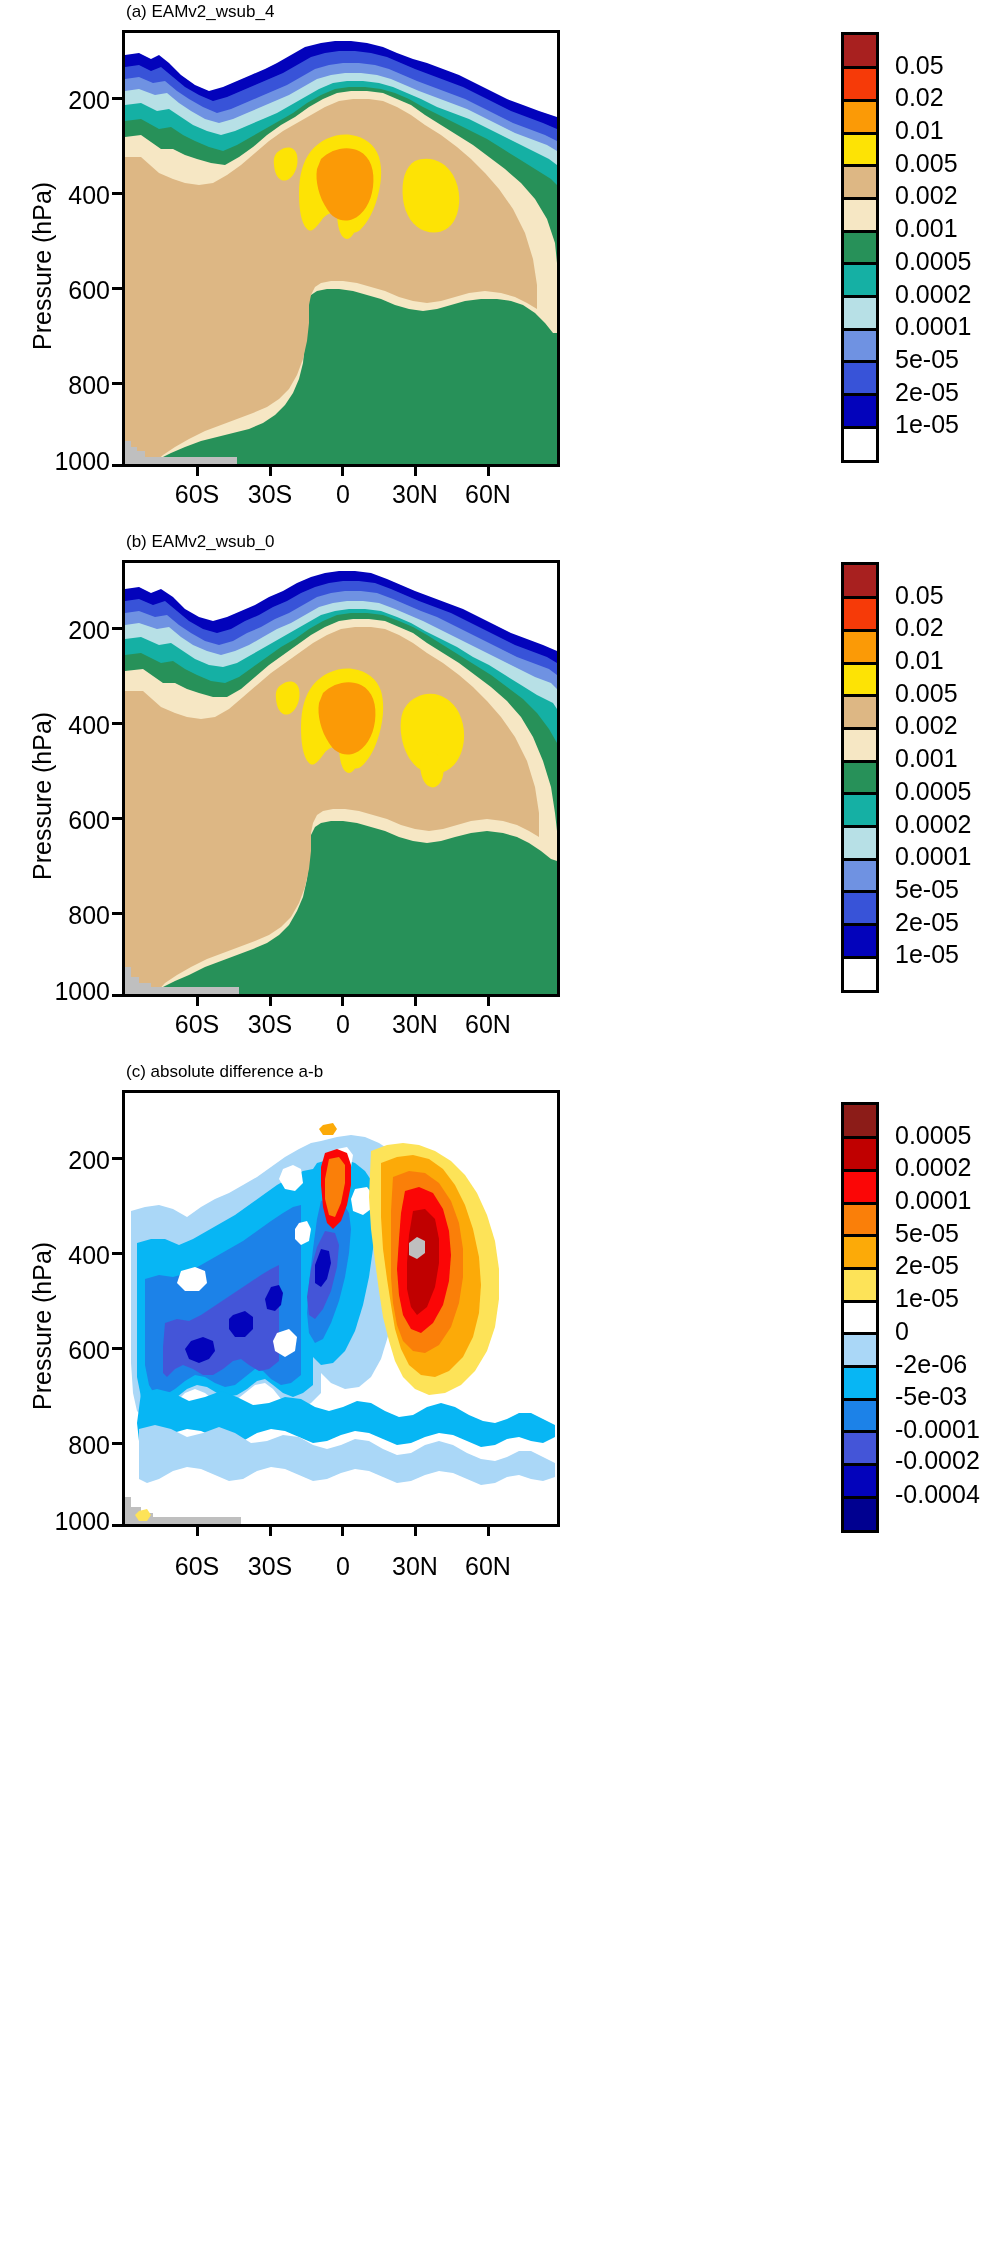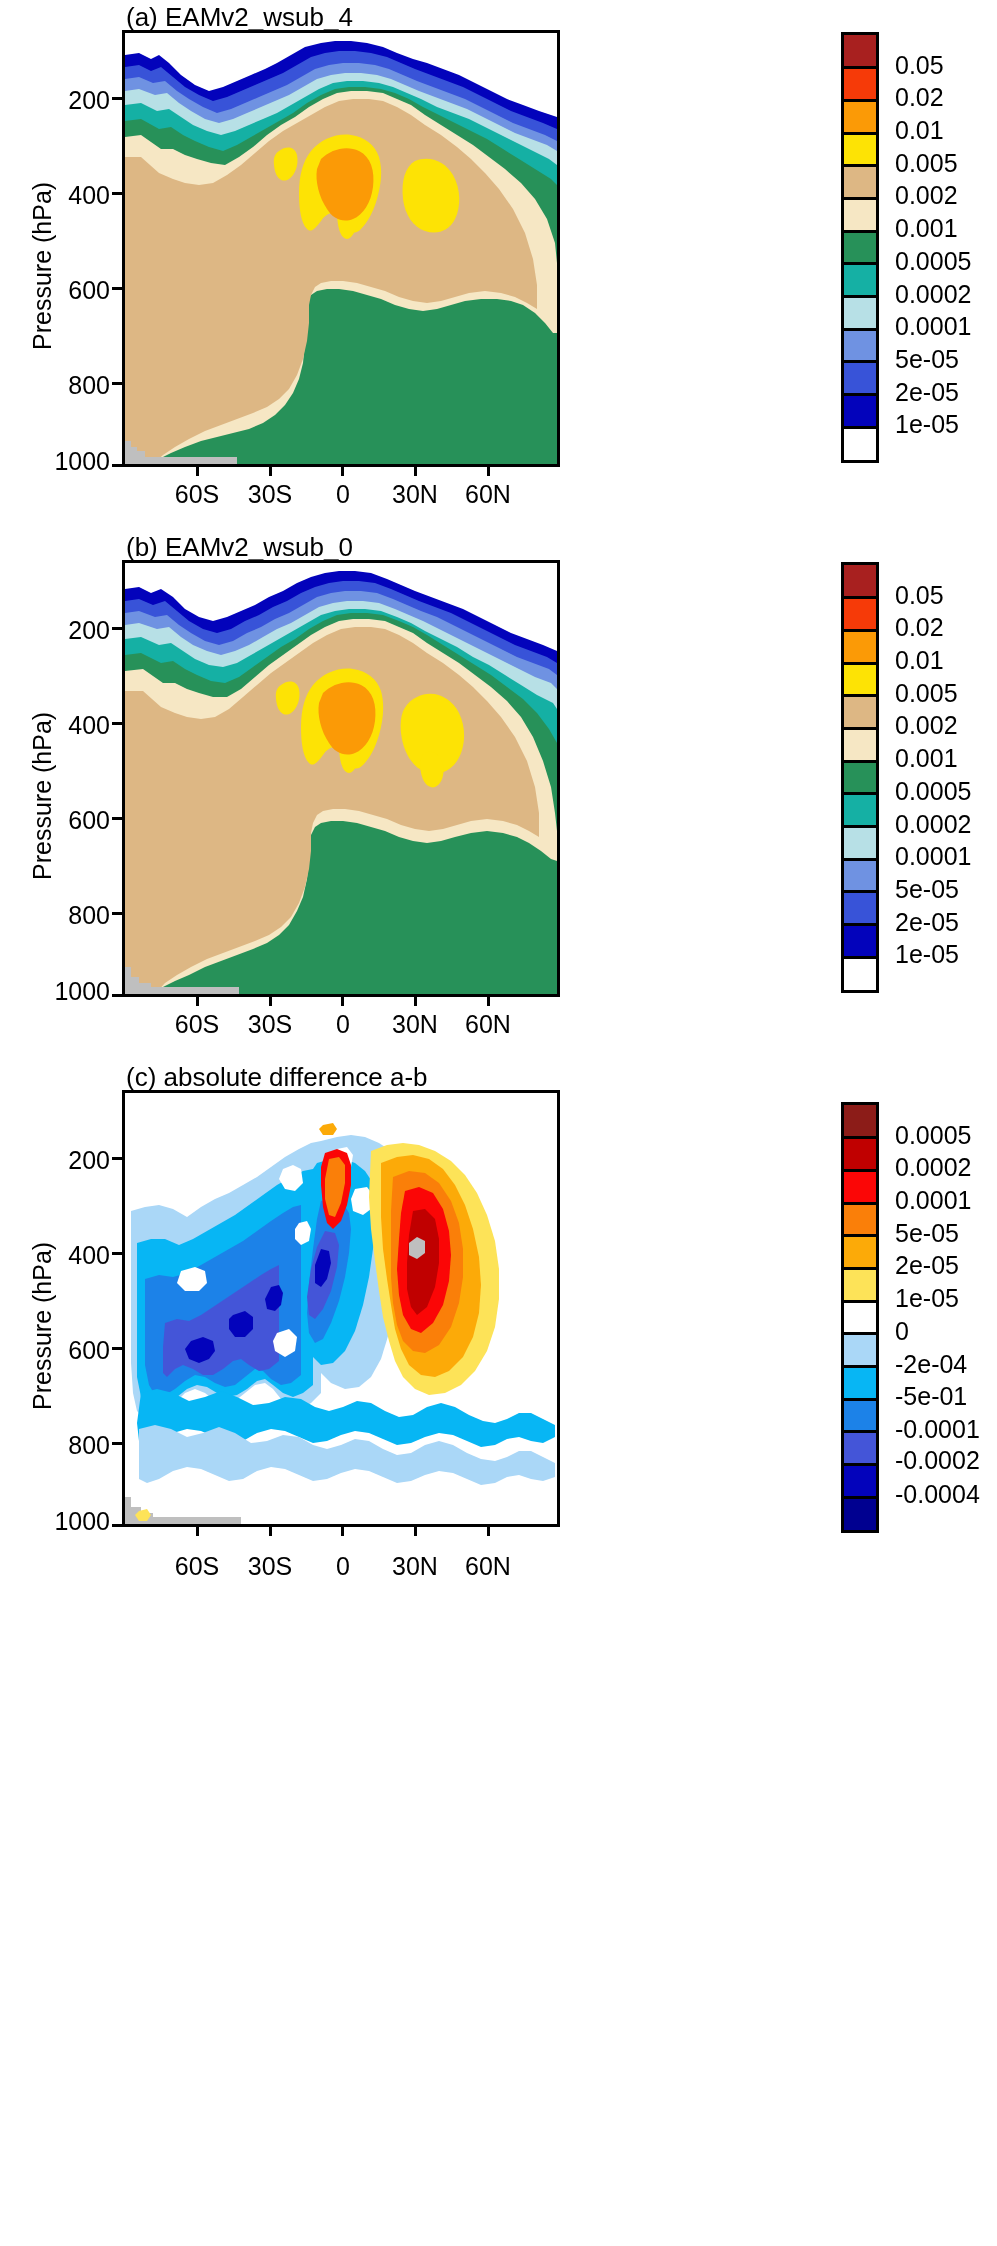--- a/index.html
+++ b/index.html
@@ -1,18 +1,18 @@
 <!DOCTYPE html>
 <html><head>
 <meta charset="utf-8">
 <style>
   html,body{margin:0;padding:0;background:#ffffff;}
   body{width:997px;height:2246px;font-family:"Liberation Sans",sans-serif;color:#000;position:relative;overflow:hidden;}
   .panel{position:absolute;left:0;width:997px;}
-  .ptitle{position:absolute;font-size:26px;font-weight:400;letter-spacing:0px;white-space:nowrap;}
+  .ptitle{position:absolute;font-size:17px;font-weight:400;letter-spacing:0px;white-space:nowrap;}
   .axbox{position:absolute;border:3px solid #000;box-sizing:border-box;background:#fff;overflow:hidden;}
   .ylabel{position:absolute;font-size:25px;transform:rotate(-90deg);transform-origin:left top;white-space:nowrap;}
   .ytick{position:absolute;font-size:25px;text-align:right;white-space:nowrap;}
   .xtick{position:absolute;font-size:25px;text-align:center;white-space:nowrap;}
   .tickmark{position:absolute;background:#000;}
   .cbar{position:absolute;border:3px solid #000;box-sizing:border-box;}
   .cbseg{position:absolute;left:0;right:0;}
   .cbsep{position:absolute;left:0;right:0;height:3px;background:#000;}
   .cblab{position:absolute;font-size:25px;white-space:nowrap;}
   svg.contourfield{position:absolute;left:0;top:0;}
@@ -338,18 +338,18 @@
       <div class="cbseg" style="top: 392.308px; height: 32.6923px; background: rgb(0, 0, 144);"></div>
       <div class="cbsep" style="top: 390.808px;"></div>
     </div>
 <div class="cblab" style="left: 895px; top: 60.6923px;">0.0005</div>
     <div class="cblab" style="left: 895px; top: 93.3846px;">0.0002</div>
     <div class="cblab" style="left: 895px; top: 126.077px;">0.0001</div>
     <div class="cblab" style="left: 895px; top: 158.769px;">5e-05</div>
     <div class="cblab" style="left: 895px; top: 191.462px;">2e-05</div>
     <div class="cblab" style="left: 895px; top: 224.154px;">1e-05</div>
     <div class="cblab" style="left: 895px; top: 256.846px;">0</div>
-    <div class="cblab" style="left: 895px; top: 289.538px;">-2e-04</div>
-    <div class="cblab" style="left: 895px; top: 322.231px;">-5e-01</div>
+    <div class="cblab" style="left: 895px; top: 289.538px;">-2e-06</div>
+    <div class="cblab" style="left: 895px; top: 322.231px;">-5e-03</div>
     <div class="cblab" style="left: 895px; top: 354.923px;">-0.0001</div>
     <div class="cblab" style="left: 895px; top: 386px;">-0.0002</div>
     <div class="cblab" style="left: 895px; top: 420.308px;">-0.0004</div>
   </div>
 
 </body></html>

